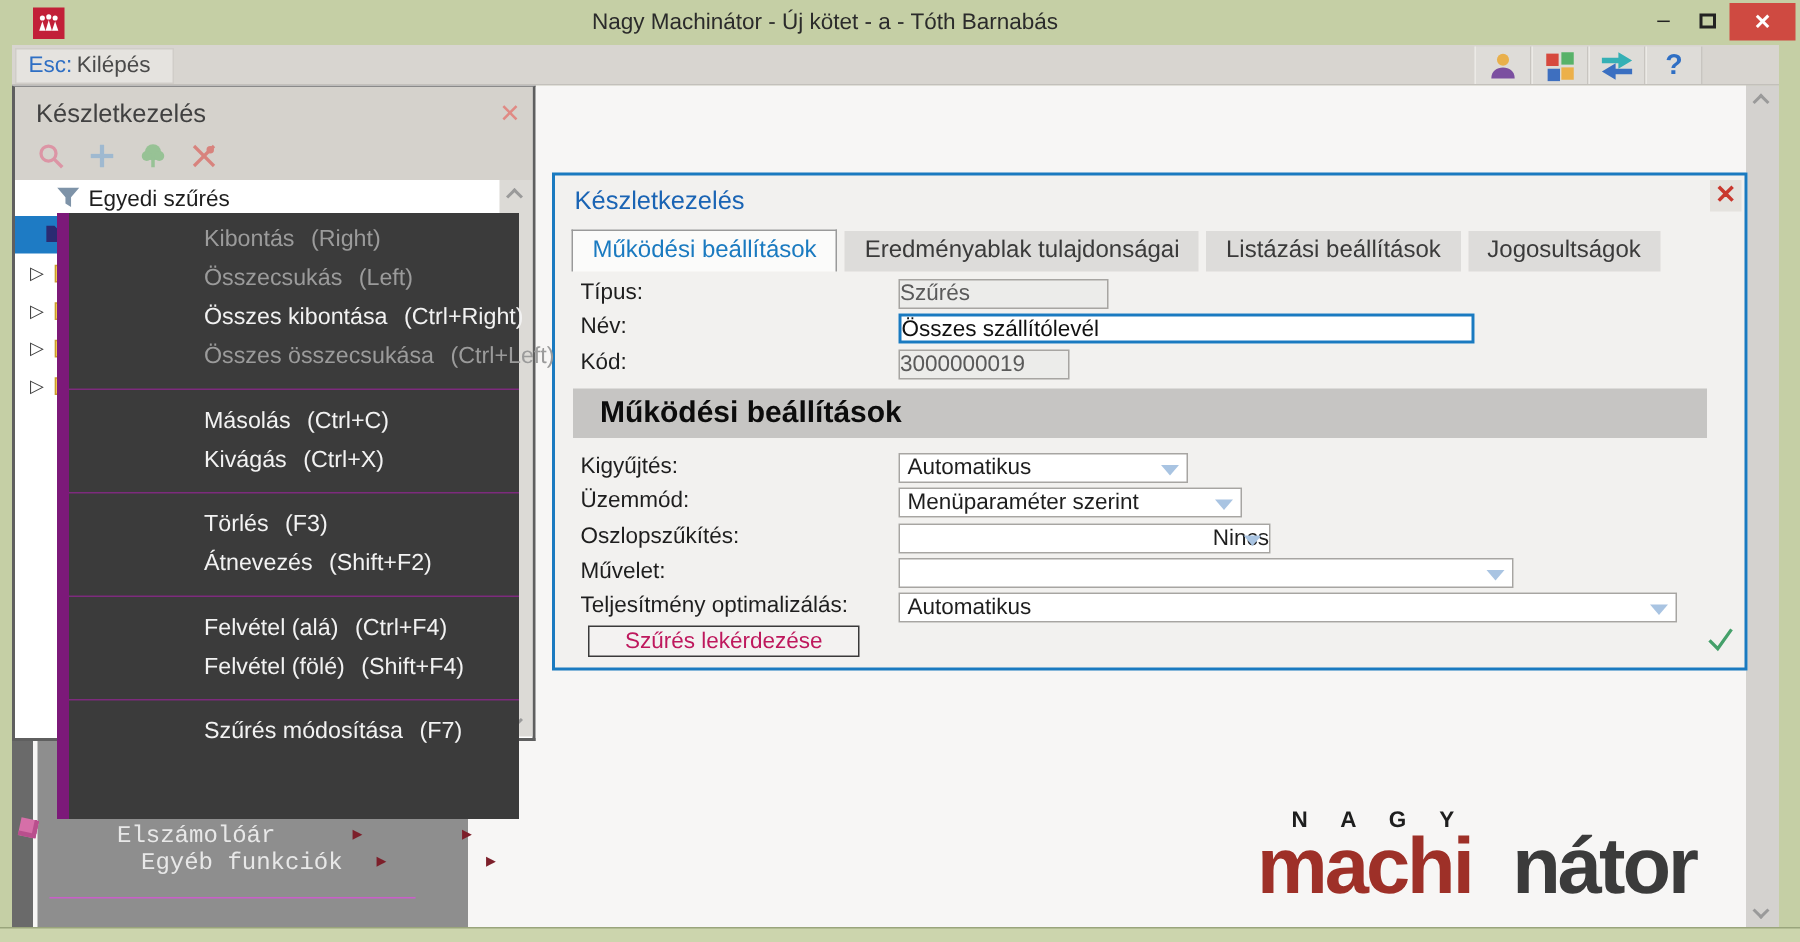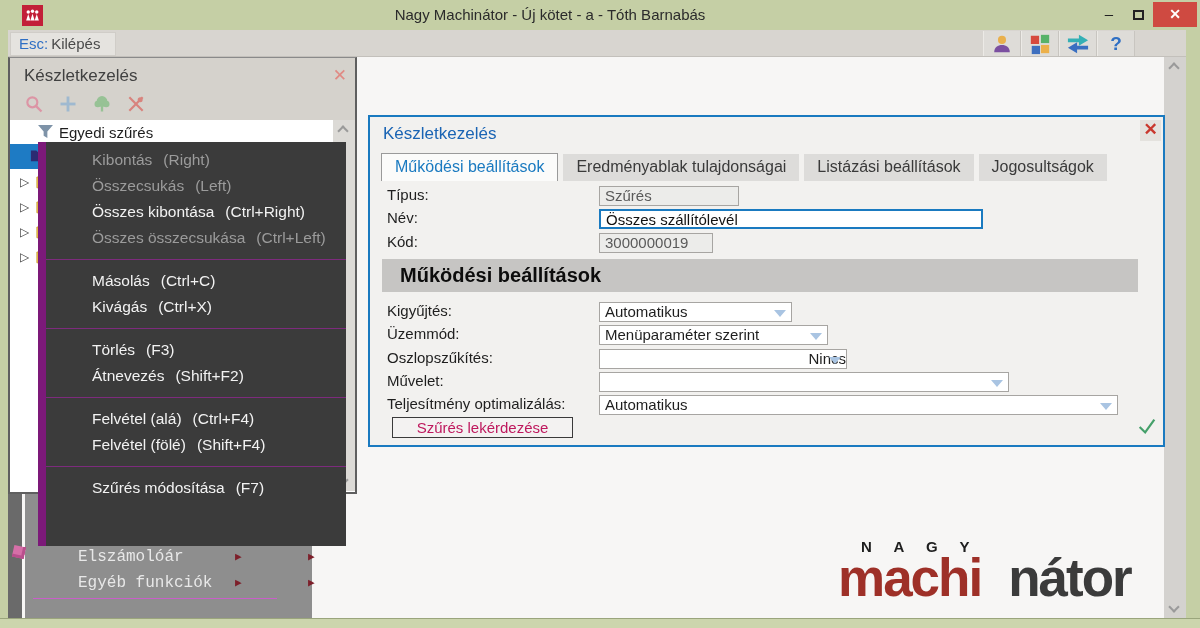--- a/index.html
+++ b/index.html
@@ -51,36 +51,36 @@
   
   .back-menu { position: absolute; left: 25px; top: 494px; width: 287px; height: 126px; background: #8e8e8e; z-index: 5; font-family: Liberation Mono, monospace; }
   .bm-row { position: absolute; left: 0; width: 100%; height: 26px; line-height: 26px; font-size: 16px; color: #e8e8e8; }
   .bm-label { margin-left: 53px; }
   .bm-arrow { position: absolute; top: 0; color: #7d1f2a; font-size: 11px; }
   .bm-sep { position: absolute; left: 8px; top: 104px; width: 244px; height: 1px; background: #c95fc9; }
   .pink-cube { position: absolute; left: -12px; top: 52px; width: 12px; height: 12px; background: #d66fa8; transform: rotate(12deg); box-shadow: inset -3px -3px 0 #b94f8d; }
 
   
   .ctx-menu { position: absolute; left: 38px; top: 142px; width: 308px; height: 404px; background: #3b3b3b; border-left: 8px solid #7c1979; z-index: 10; padding-top: 5px; }
-  .mi { height: 26px; line-height: 26px; padding-left: 46px; font-size: 15.5px; color: #f2f2f2; white-space: nowrap; }
+  .mi { height: 26px; line-height: 26px; padding-left: 46px; font-size: 15.5px; color: #f2f2f2; white-space: nowrap; margin-left: 44px; }
   .mi .ms { margin-left: 11px; }
   .mi.dis { color: #9b9b9b; }
   .mi.hl { background: #8c0e8c; color: #ffffff; margin-left: -8px; padding-left: 58px; }
   .msep { height: 1px; background: #7d2b7d; margin: 8px 0; }
 
   
   .dialog { position: absolute; left: 368px; top: 115px; width: 797px; height: 332px; background: #f2f1ef; border: 2px solid #1a7ac0; z-index: 3; }
   .dlg-title { position: absolute; left: 13px; top: 7px; font-size: 17px; color: #1a64b4; }
   .dlg-close { position: absolute; left: 770px; top: 3px; width: 21px; height: 21px; background: #e4e2de; color: #c9382e; font-size: 17px; font-weight: bold; text-align: center; line-height: 20px; }
   .tabs { position: absolute; left: 11px; top: 36px; display: flex; align-items: flex-end; gap: 5px; }
   .tab { font-size: 16px; padding: 4px 13px 5px 13px; background: #dddcda; color: #3a3a3a; white-space: nowrap; }
   .tab.active { background: #fbfbfa; color: #1a7ac0; border: 1px solid #9a9a9a; border-bottom: none; }
   .frow { position: absolute; height: 21px; }
   .flabel { position: absolute; left: 17px; font-size: 15px; color: #1e1e1e; white-space: nowrap; }
-  .finput { position: absolute; left: 229px; height: 20px; border: 1px solid #a7a5a2; background: #ececea; color: #5a5a5a; font-size: 15px; line-height: 18px; padding-left: 5px; white-space: nowrap; overflow: hidden; }
+  .finput { position: absolute; left: 229px; height: 20px; border: 1px solid #a7a5a2; background: #ececea; color: #5a5a5a; font-size: 15px; line-height: 18px; white-space: nowrap; overflow: hidden; }
   .finput.active { background: #ffffff; border: 2px solid #1a7ac0; color: #111; }
   .section-bar { position: absolute; left: 12px; top: 142px; width: 756px; height: 33px; background: #c6c5c3; line-height: 33px; padding-left: 18px; font-size: 20px; font-weight: bold; color: #0c0c0c; }
   .combo { position: absolute; left: 229px; height: 20px; background: #fff; border: 1px solid #a7a5a2; font-size: 15px; line-height: 18px; padding-left: 5px; color: #1e1e1e; white-space: nowrap; overflow: hidden; }
   .dd-arrow { position: absolute; right: 5px; top: 7px; width: 0; height: 0; border-left: 6px solid transparent; border-right: 6px solid transparent; border-top: 7px solid #a9c4e2; }
   .w1 { width: 193px; } .w2 { width: 229px; } .w3 { width: 248px; text-align: right; } .w4 { width: 410px; } .w5 { width: 519px; }
   .query-btn { position: absolute; left: 22px; top: 300px; width: 181px; height: 21px; background: #f3f2f1; border: 1px solid #3a3a3a; font-size: 15px; line-height: 19px; text-align: center; color: #be185d; }
   .check-ok { position: absolute; left: 766px; top: 298px; width: 22px; height: 22px; }
 
   
   .logo { position: absolute; left: 838px; top: 538px; width: 345px; text-align: left; z-index: 1; }
@@ -233,21 +233,21 @@
 
   <div class="dark-strip"></div>
 
   <div class="back-menu">
     <div class="pink-cube"></div>
     <div class="bm-row" style="top:50px;">
       <span class="bm-label">Elszámolóár</span>
       <span class="bm-arrow" style="left:210px;">▶</span>
       <span class="bm-arrow" style="left:283px;">▶</span>
     </div>
-    <div class="bm-row" style="top:76px;">
+    <div class="bm-row" style="top:68px;margin-left:16px;">
       <span class="bm-label">Egyéb funkciók</span>
       <span class="bm-arrow" style="left:210px;">▶</span>
       <span class="bm-arrow" style="left:283px;">▶</span>
     </div>
     <div class="bm-sep"></div>
   </div>
 
   <div class="ctx-menu">
     <div class="mi dis"><span class="ml">Kibontás</span><span class="ms">(Right)</span></div>
     <div class="mi dis"><span class="ml">Összecsukás</span><span class="ms">(Left)</span></div>

